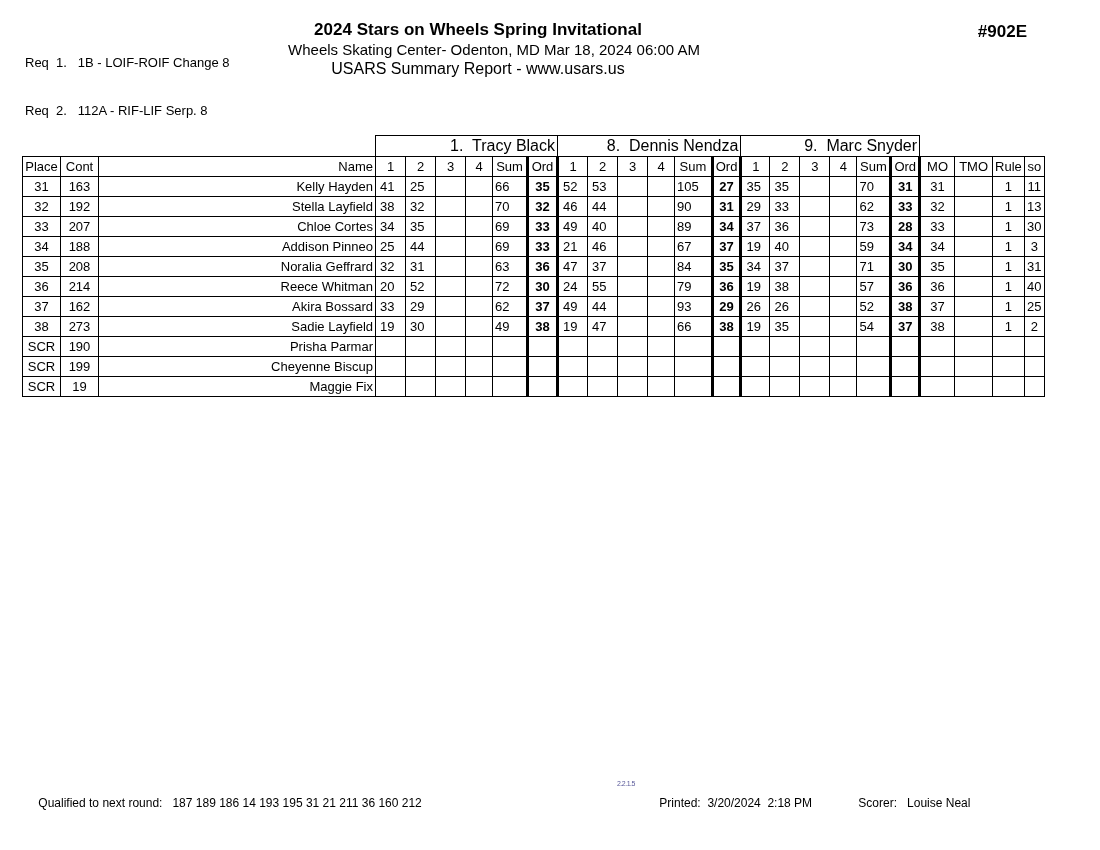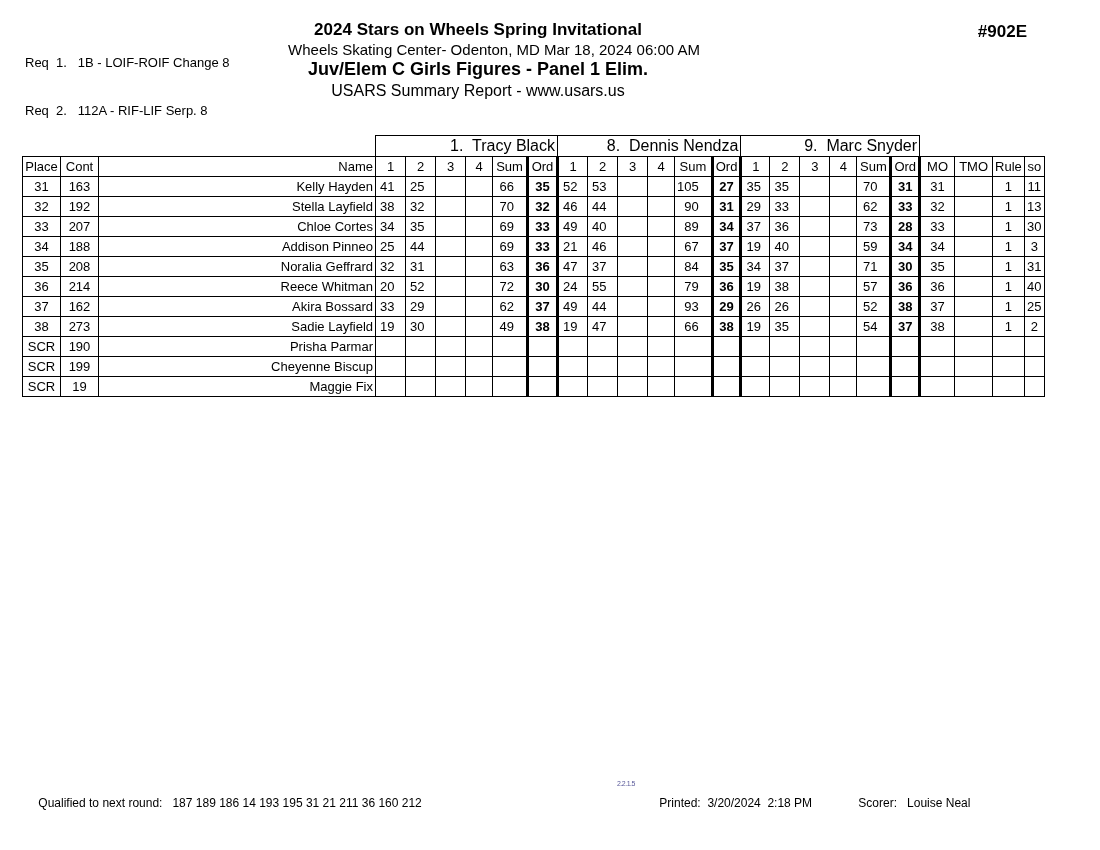--- a/index.html
+++ b/index.html
@@ -68,21 +68,21 @@
   }
   table.results td.name {
     text-align: right;
     padding-left: 6px;
   }
   table.results td.scr {
     text-align: left;
     padding-left: 4px;
   }
   table.results td.sum {
-    text-align: right;
+    text-align: left;
     padding-right: 12px;
   }
   table.results td.ord {
     border-left: 3px solid #000;
     border-right: 3px solid #000;
     font-weight: bold;
     text-align: center;
   }
   table.results tr.header-row td { font-weight: normal; }
   .footer-line { position: absolute; top: 782px; font-size: 12px; white-space: pre; }
@@ -104,21 +104,20 @@
 <div class="page">
 
   <div class="req-block">
     <div>Req  1.   1B - LOIF-ROIF Change 8</div>
     <div>Req  2.   112A - RIF-LIF Serp. 8</div>
   </div>
 
   <div class="title-block">
     <div class="title">2024 Stars on Wheels Spring Invitational</div>
     <div class="venue">Wheels Skating Center- Odenton, MD  Mar 18, 2024  06:00 AM</div>
-    <div class="event">Juv/Elem C Girls Figures - Panel 1 Elim.</div>
     <div class="report">USARS Summary Report - www.usars.us</div>
   </div>
 
   <div class="event-number">#902E</div>
 
   <table class="results" id="results-table">
       <colgroup>
         <col style="width: 38px;">
         <col style="width: 38px;">
         <col style="width: 277px;">

